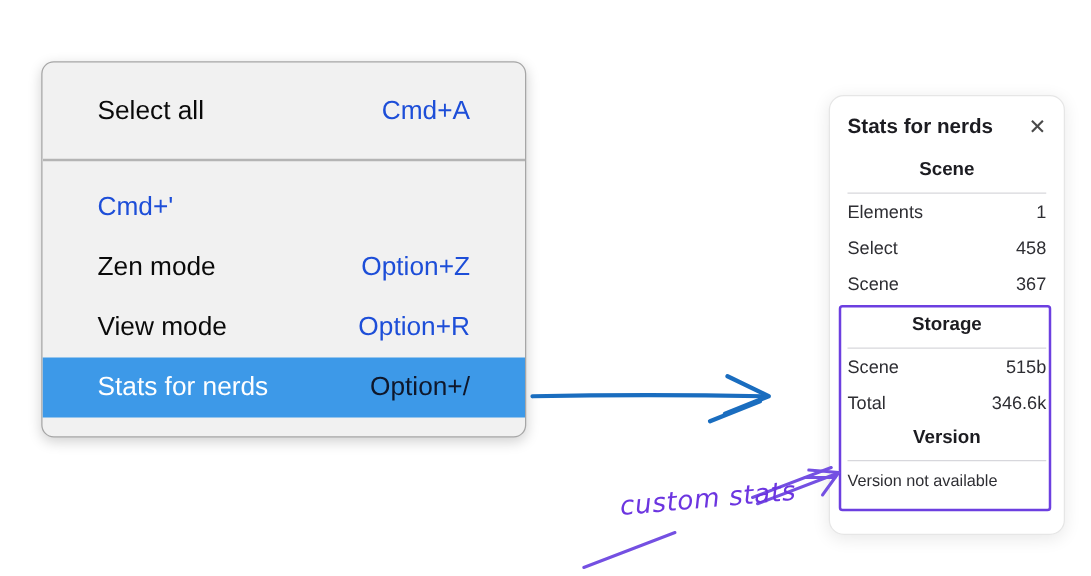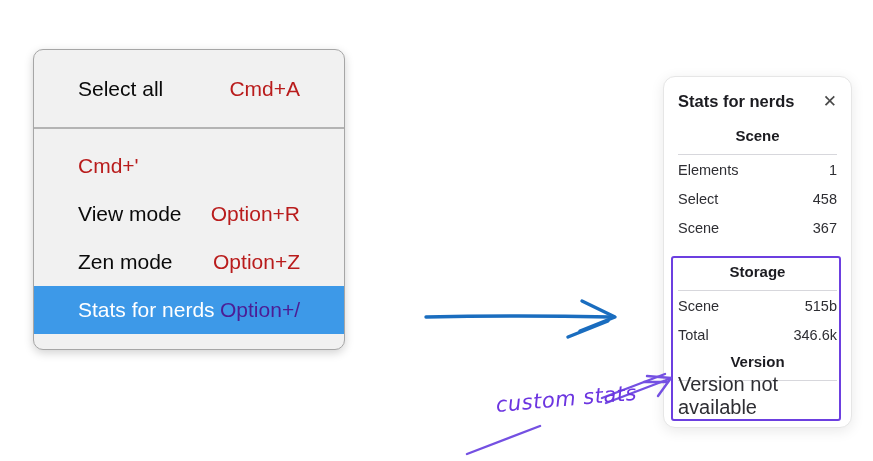--- a/index.html
+++ b/index.html
@@ -2,57 +2,57 @@
 <html><head>
 <meta charset="utf-8">
 <style>
   * { margin:0; padding:0; box-sizing:border-box; }
   html,body { width:873px; height:461px; background:#ffffff; overflow:hidden;
               font-family:"Liberation Sans", sans-serif; }
   .canvas { position:relative; width:873px; height:461px; background:#ffffff; }
 
   
   .context-menu {
-    position:absolute; left:33px; top:49px; width:312px; height:301px;
+    position:absolute; left:33px; top:49px; width:388px; height:301px;
     background:#f1f1f1; border:1px solid #a6a6a6; border-radius:10px;
     box-shadow:0 3px 10px rgba(0,0,0,0.18); overflow:hidden;
     display:flex; flex-direction:column;
   }
   .menu-section-1 { padding:13px 0 12px; }
   .menu-divider { height:3px; border-top:1px solid #b4b4b4; border-bottom:1px solid #b4b4b4; background:#f7f7f7; }
   .menu-section-2 { padding:13px 0 16px; }
   .menu-item {
     display:flex; align-items:center; justify-content:space-between;
     height:48px; padding:0 44px; font-size:21px; color:#0a0a0a; cursor:default;
   }
   .menu-section-1 .menu-item { height:52px; }
-  .menu-item .shortcut { color:#b91c1c; }
+  .menu-item .shortcut { color:#1d4ed8; }
   .menu-item.highlighted { background:#3d99e8; color:#ffffff; }
-  .menu-item.highlighted .shortcut { color:#4c1d95; }
+  .menu-item.highlighted .shortcut { color:#0f172a; }
 
   
   .stats-panel {
     position:absolute; left:663px; top:76px; width:189px; height:352px;
     background:#ffffff; border:1px solid #e6e6e6; border-radius:12px;
     box-shadow:0 3px 14px rgba(0,0,0,0.09);
     padding:12px 14px; color:#2e2e33;
   }
   .panel-title-row { display:flex; align-items:center; justify-content:space-between; height:24px; }
   .panel-title { font-size:16.5px; font-weight:700; color:#1c1c21; }
   .close-button { background:none; border:none; font-size:17px; color:#4a4a4a; cursor:pointer; line-height:1; padding:0; }
   .section-heading { text-align:center; font-size:15px; font-weight:700; color:#1c1c21; margin-top:14px; height:20px; }
   .panel-hr { border:none; border-top:1px solid #d7d7dc; margin-top:7px; }
   .stat-row { display:flex; align-items:center; justify-content:space-between; height:29px; font-size:14.5px; }
   .purple-box {
-    margin:14px -4px 0 -7px; border:2px solid #6c3fe0; border-radius:3px;
+    margin:2px -4px 0 -7px; border:2px solid #6c3fe0; border-radius:3px;
     padding:0 2px 8px 5px;
   }
   .purple-box .section-heading { margin-top:5px; }
   .purple-box .section-heading.version { margin-top:4px; }
-  .version-note { height:30px; display:flex; align-items:center; font-size:20px; }
+  .version-note { height:30px; display:flex; align-items:center; font-size:13px; }
 
   
   .flow-arrow-svg { position:absolute; left:418px; top:296px; }
   .annotation-arrow-svg { position:absolute; left:450px; top:365px; }
   .annotation-text {
     position:absolute; left:496px; top:393px; width:160px;
     font-family:"DejaVu Sans", sans-serif; font-style:italic; font-weight:500;
     font-size:21px; letter-spacing:0.5px; color:#6c35e0;
     transform:rotate(-5deg); transform-origin:left center; white-space:nowrap;
   }
@@ -68,26 +68,26 @@
         <span class="label">Select all</span>
         <span class="shortcut">Cmd+A</span>
       </div>
     </div>
     <div class="menu-divider"></div>
     <div class="menu-section-2">
       <div class="menu-item">
         <span class="shortcut">Cmd+'</span>
       </div>
       <div class="menu-item">
+        <span class="label">Zen mode</span>
+        <span class="shortcut">Option+Z</span>
+      </div>
+      <div class="menu-item">
         <span class="label">View mode</span>
         <span class="shortcut">Option+R</span>
-      </div>
-      <div class="menu-item">
-        <span class="label">Zen mode</span>
-        <span class="shortcut">Option+Z</span>
       </div>
       <div class="menu-item highlighted">
         <span class="label">Stats for nerds</span>
         <span class="shortcut">Option+/</span>
       </div>
     </div>
   </div>
 
   <div class="stats-panel">
     <div class="panel-title-row">

